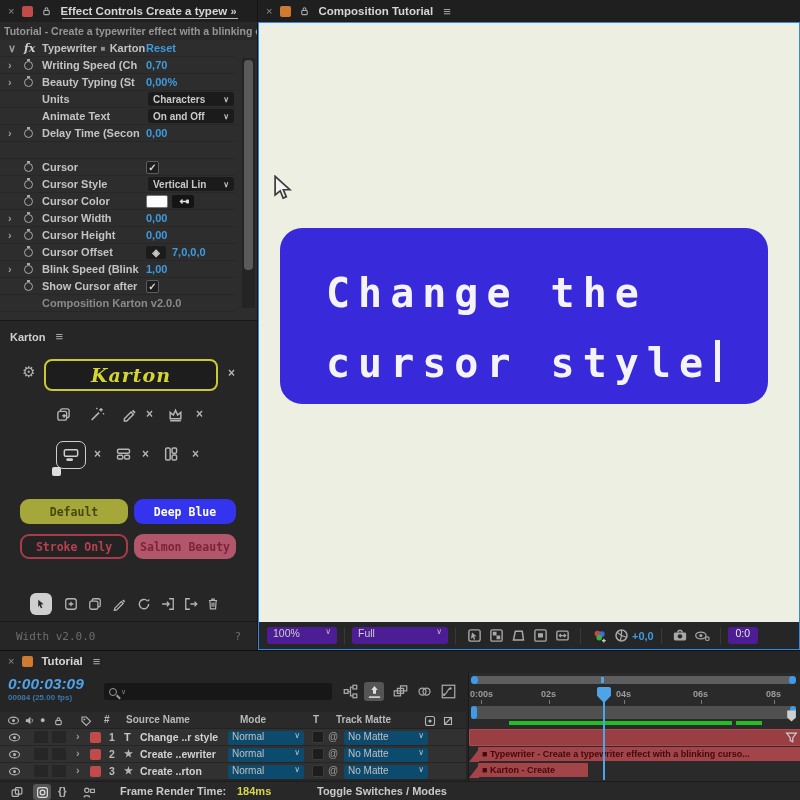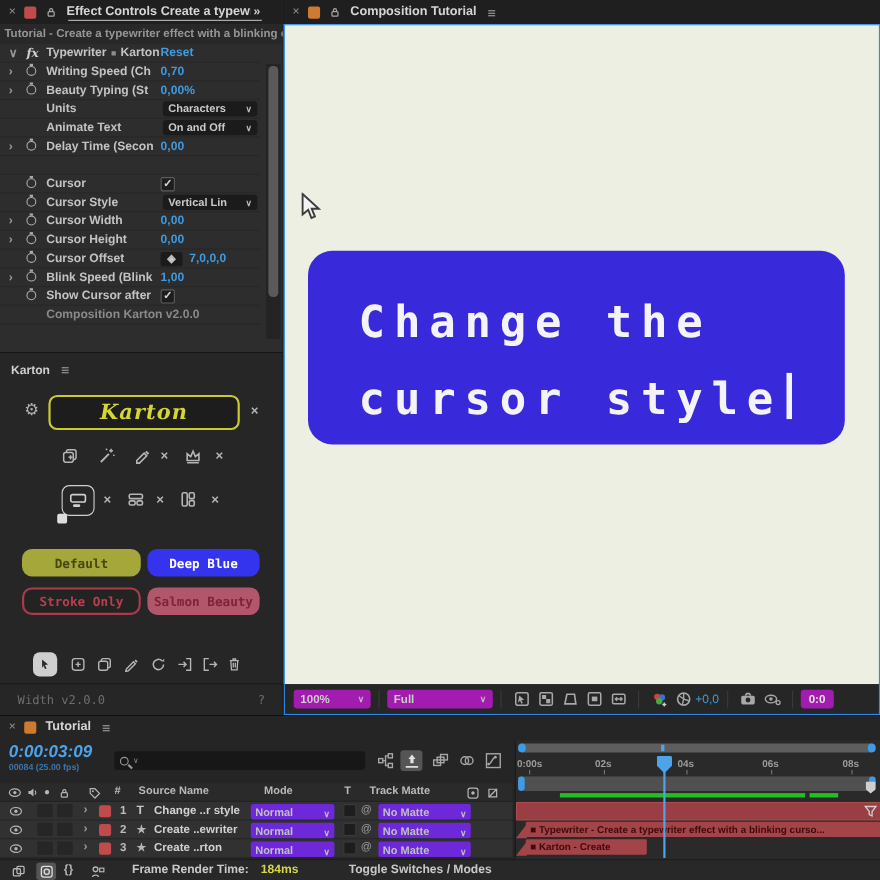--- a/index.html
+++ b/index.html
@@ -52,44 +52,44 @@
 #k-foot{position:absolute;left:0;top:300px;right:0;height:30px;border-top:1px solid #1a1a1a;
   font-family:"DejaVu Sans Mono",monospace;color:#6d6d6d;font-size:11px;display:flex;align-items:center;justify-content:space-between;padding:0 16px}
 
 #viewport{position:absolute;left:0;top:22px;right:0;bottom:28px;background:#edefe2;border:1px solid #2d8ceb;border-bottom:none}
 #comp-blue-box{position:absolute;left:21px;top:205px;width:488px;height:176px;background:#382adb;border-radius:22px;
   color:#f4f4f8;font-family:"DejaVu Sans Mono",monospace;font-weight:700;font-size:40px;letter-spacing:.2em;
   padding:30px 0 0 46px;line-height:70px;white-space:nowrap}
 #type-cursor{display:inline-block;width:5px;height:42px;background:#f4f4f8;margin-left:4px;vertical-align:-5px}
 #comp-toolbar{position:absolute;left:0;bottom:0;right:0;height:28px;background:#262626;display:flex;align-items:center;
   border:1px solid #2d8ceb;border-top:none}
-.cdd{height:17px;background:#a21caf;border-radius:3px;display:flex;align-items:center;justify-content:space-between;
-  padding:0 6px;color:#cdcdcd;font-weight:700;font-size:10.5px}
+.cdd{height:17px;background:#4c1d95;border-radius:3px;display:flex;align-items:flex-start;justify-content:space-between;
+  padding:0 6px;color:#cdcdcd;font-weight:400;font-size:10.5px}
 .tbdiv{width:1px;height:16px;background:#3a3a3a;margin:0 7px}
 .tbi{width:22px;display:flex;align-items:center;justify-content:center}
 
 #tl-timecode{position:absolute;left:8px;top:24px;color:#4ea2e8;font-weight:700;font-size:15.5px;font-family:"Liberation Sans",sans-serif;font-style:italic}
 #tl-frameinfo{position:absolute;left:8px;top:42px;color:#3b77ac;font-size:8px;font-weight:700}
 #tl-search{position:absolute;left:104px;top:32px;width:228px;height:17px;background:#171717;border-radius:3px;
   display:flex;align-items:center;padding-left:5px}
 .mag{width:8px;height:8px;border:1.5px solid #999;border-radius:50%;position:relative}
 .mag::after{content:"";position:absolute;width:5px;height:1.6px;background:#999;transform:rotate(45deg);left:6px;top:7px}
 .tlci{position:absolute;top:31px;width:20px;height:19px;display:flex;align-items:center;justify-content:center;border-radius:3px}
 #tl-header{position:absolute;left:0;top:61px;width:466px;height:17px;background:#2a2a2a;border-bottom:1px solid #222;
   font-size:10px;font-weight:700;color:#b9b9b9}
 .tl-row{position:absolute;left:0;width:466px;height:17px;background:#313131;border-bottom:1px solid #262626}
 .r-eye{position:absolute;left:8px;top:4px}
 .cell{position:absolute;top:2px;width:14px;height:12px;background:#262626;border-radius:1px}
 .r-exp{position:absolute;left:76px;top:1px;color:#9a9a9a;font-weight:700}
 .r-chip{position:absolute;left:90px;top:3px;width:11px;height:11px;background:#c14b4b;border-radius:2px}
 .r-num{position:absolute;left:109px;top:2px;color:#bdbdbd;font-size:10.5px;font-weight:700}
 .r-type{position:absolute;left:124px;top:2px;color:#c6c6c6;font-size:11px;font-weight:700}
 .r-name{position:absolute;left:140px;top:2px;color:#d2d2d2;font-size:10.5px;font-weight:700;white-space:nowrap}
-.r-dd{position:absolute;top:1.5px;height:14px;background:#6d28d9;border-radius:2px;display:flex;align-items:flex-end;
-  justify-content:space-between;padding:0 4px;color:#c0c0c0;font-size:10px;font-weight:700}
+.r-dd{position:absolute;top:1.5px;height:14px;background:#0c4a6e;border-radius:2px;display:flex;align-items:flex-start;
+  justify-content:space-between;padding:0 4px;color:#c0c0c0;font-size:10px;font-weight:400}
 .r-tbox{position:absolute;left:312px;top:2px;width:12px;height:12px;background:#1d1d1d;border:1px solid #3a3a3a;border-radius:2px}
 .r-matte-ic{position:absolute;left:328px;top:2px;color:#9a9a9a;font-size:10px}
 #tl-status{position:absolute;left:0;top:130px;width:800px;height:20px;background:#282828;border-top:1px solid #1c1c1c;
   display:flex;align-items:center;font-size:11px;font-weight:700}
 
 #tl-graph{position:absolute;left:468px;top:22px;width:332px;height:128px;background:#2a2a2a;border-left:1px solid #1a1a1a}
 #g-scroll{position:absolute;left:2px;top:3px;right:4px;height:8px;background:#5e5e5e;border-radius:4px}
 #g-scroll::before,#g-scroll::after{content:"";position:absolute;top:0;width:7px;height:8px;background:#3d9be8;border-radius:4px}
 #g-scroll::before{left:0}#g-scroll::after{right:0}
 #g-ruler{position:absolute;left:0;top:14px;width:100%;height:16px;color:#9c9c9c;font-size:9px;font-weight:700}
@@ -191,20 +191,32 @@
       <div class="ecr">
         <span class="c1"></span>
         <span class="c2"><span class="stw"></span></span>
         <span>Cursor Style</span>
         <div class="dd">
           <span>Vertical Lin</span>
           <span class="chev">∨</span>
         </div>
       </div>
 
+      <div class="ecr">
+        <span class="c1"></span>
+        <span class="c2"><span class="stw"></span></span>
+        <span>Cursor Color</span>
+        <span class="swatchc"></span>
+        <span class="pickbox">
+          <svg width="13" height="11" viewBox="0 0 13 11">
+              <path d="M11 5.5H4M5.5 3.5l-2 2 2 2" fill="none" stroke="#dedede" stroke-width="1.4"></path>
+              <rect x="9" y="3.5" width="3" height="4" rx="1" fill="#dedede"></rect>
+            </svg>
+        </span>
+      </div>
 
       <div class="ecr">
         <span class="c1">›</span>
         <span class="c2"><span class="stw"></span></span>
         <span>Cursor Width</span>
         <span class="val">0,00</span>
       </div>
 
       <div class="ecr">
         <span class="c1">›</span>
@@ -437,21 +449,21 @@
             <circle cx="5.8" cy="7.6" r="2.3" fill="#3fae3f"></circle>
             <path d="M9.5 8.5v3M8 10h3" stroke="#cfcfcf" stroke-width="1"></path>
           </svg>
       </span>
       <span class="tbi">
         <svg width="15" height="15" viewBox="0 0 12 12">
             <circle cx="6" cy="6" r="4.4" fill="none" stroke="#a8a8a8" stroke-width="1.2"></circle>
             <path d="M6 1.6 6 6l4.2 1.4M6 6 2.4 3.4M6 6l-1 4.3" fill="none" stroke="#a8a8a8" stroke-width="1"></path>
           </svg>
       </span>
-      <span style="color:#3f9be0;font-weight:400;margin:0 0">+0,0</span>
+      <span style="color:#3f9be0;font-weight:700;margin:0 0">+0,0</span>
       <div class="tbdiv"></div>
       <span class="tbi">
         <svg width="16" height="15" viewBox="0 0 13 12">
             <rect x="1.5" y="3.5" width="10" height="6.5" rx="1.2" fill="#a8a8a8"></rect>
             <path d="M4.5 3.5 5.5 2h2l1 1.5" fill="none" stroke="#a8a8a8" stroke-width="1.2"></path>
             <circle cx="6.5" cy="6.7" r="1.8" fill="#262626"></circle>
           </svg>
       </span>
       <span class="tbi">
         <svg width="16" height="13" viewBox="0 0 14 10">

